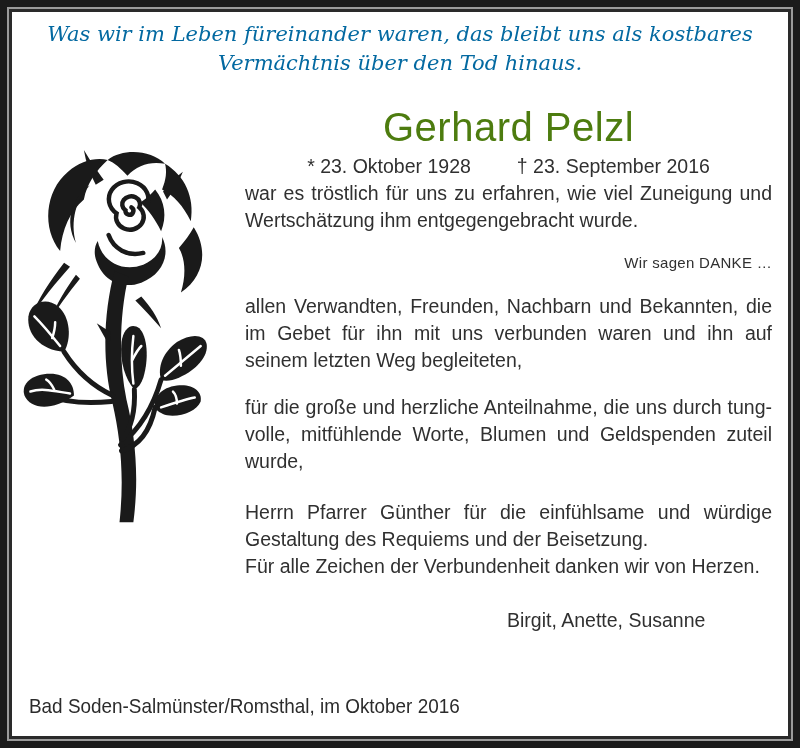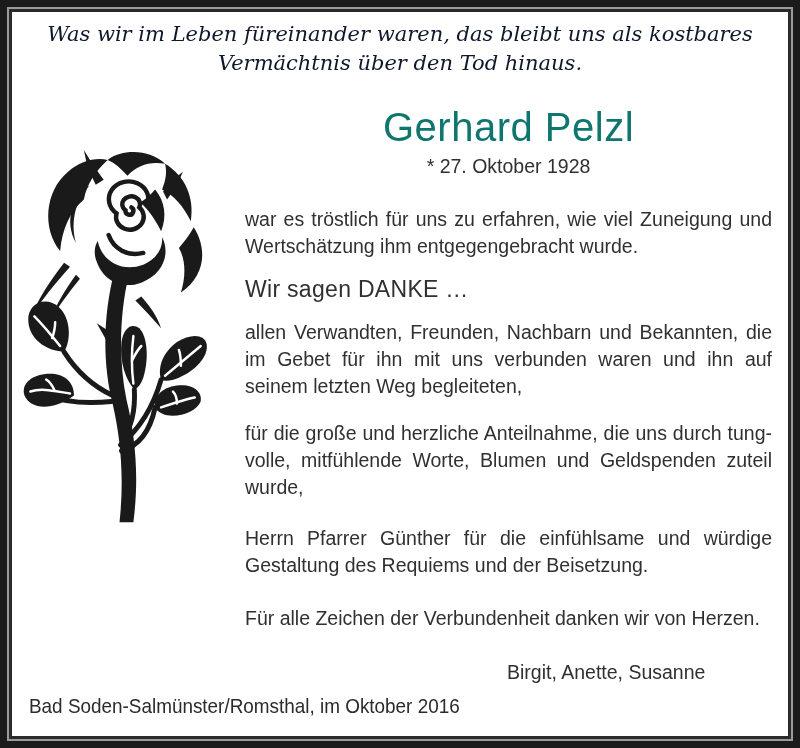--- a/index.html
+++ b/index.html
@@ -13,44 +13,44 @@
   .frame-outer { position: absolute; inset: 0; border: 7px solid #1b1b1b; box-sizing: border-box; }
   .frame-mid   { position: absolute; inset: 7px; border: 2px solid #9b9b9b; box-sizing: border-box; }
   .frame-inner { position: absolute; inset: 9px; border: 3px solid #2a2a2a; box-sizing: border-box; }
 
   .quote {
     position: absolute; top: 20px; left: 0; right: 0;
     text-align: center;
     font-family: "DejaVu Serif", serif;
     font-style: italic;
     font-size: 21px; line-height: 29px;
-    color: #0f172a;
+    color: #0369a1;
   }
 
   .rose-wrap { position: absolute; left: 12px; top: 148px; width: 218px; height: 396px; }
   .rose-wrap svg { width: 100%; height: 100%; }
 
   .col {
     position: absolute; left: 245px; top: 94px; width: 527px;
     font-size: 19.5px; line-height: 27px; color: #303030;
   }
   .para { text-align: justify; hyphens: manual; }
   .name {
     margin-top: 10px;
     font-size: 40px; line-height: 46px;
     text-align: center; letter-spacing: 0.5px;
-    color: #0f766e;
+    color: #4d7c0f;
   }
   .dates { display: flex; justify-content: center; gap: 46px; margin-top: 3px; white-space: nowrap; }
-  .p1 { margin-top: 26px; }
-  .danke { margin-top: 14px; font-size: 23px; line-height: 30px; letter-spacing: 0.3px; }
+  .p1 { }
+  .danke { margin-top: 14px; font-size: 15px; line-height: 30px; letter-spacing: 0.3px; text-align: right; }
   .p2 { margin-top: 15px; }
   .p3 { margin-top: 20px; }
   .p4 { margin-top: 24px; }
-  .p5 { margin-top: 26px; }
+  .p5 { }
   .sig { margin-top: 24px; margin-left: 262px; line-height: 33px; }
 
   .footer {
     position: absolute; left: 29px; top: 694px;
     font-size: 21px; color: #2b2b2b;
     transform: scaleX(0.9); transform-origin: left top;
     white-space: nowrap;
   }
 </style>
 </head>
@@ -117,21 +117,22 @@
       <path d="M168,220 C168,214 168,210 166,204"></path>
       <path d="M148,262 C160,258 172,254 182,252"></path>
       <path d="M164,258 C164,252 162,248 160,246"></path>
     </g>
   </svg>
 </div>
 
 <div class="col">
   <div class="name">Gerhard Pelzl</div>
   <div class="dates">
-    <span>* 27. Oktober 1928</span>
+    <span>* 23. Oktober 1928</span>
+    <span>† 23. September 2016</span>
   </div>
   <div class="para p1">war es tröstlich für uns zu erfahren, wie viel Zuneigung und Wert­schätzung ihm entgegengebracht wurde.</div>
   <div class="danke">Wir sagen DANKE …</div>
   <div class="para p2">allen Verwandten, Freunden, Nachbarn und Bekannten, die im Gebet für ihn mit uns verbunden waren und ihn auf seinem letzten Weg begleiteten,</div>
   <div class="para p3">für die große und herzliche Anteilnahme, die uns durch tung­volle, mitfühlende Worte, Blumen und Geldspenden zuteil wurde,</div>
   <div class="para p4">Herrn Pfarrer Günther für die einfühlsame und würdige Gestal­tung des Requiems und der Beisetzung.</div>
   <div class="para p5">Für alle Zeichen der Verbundenheit danken wir von Herzen.</div>
   <div class="sig">
     <div>Birgit, Anette, Susanne</div>
 

